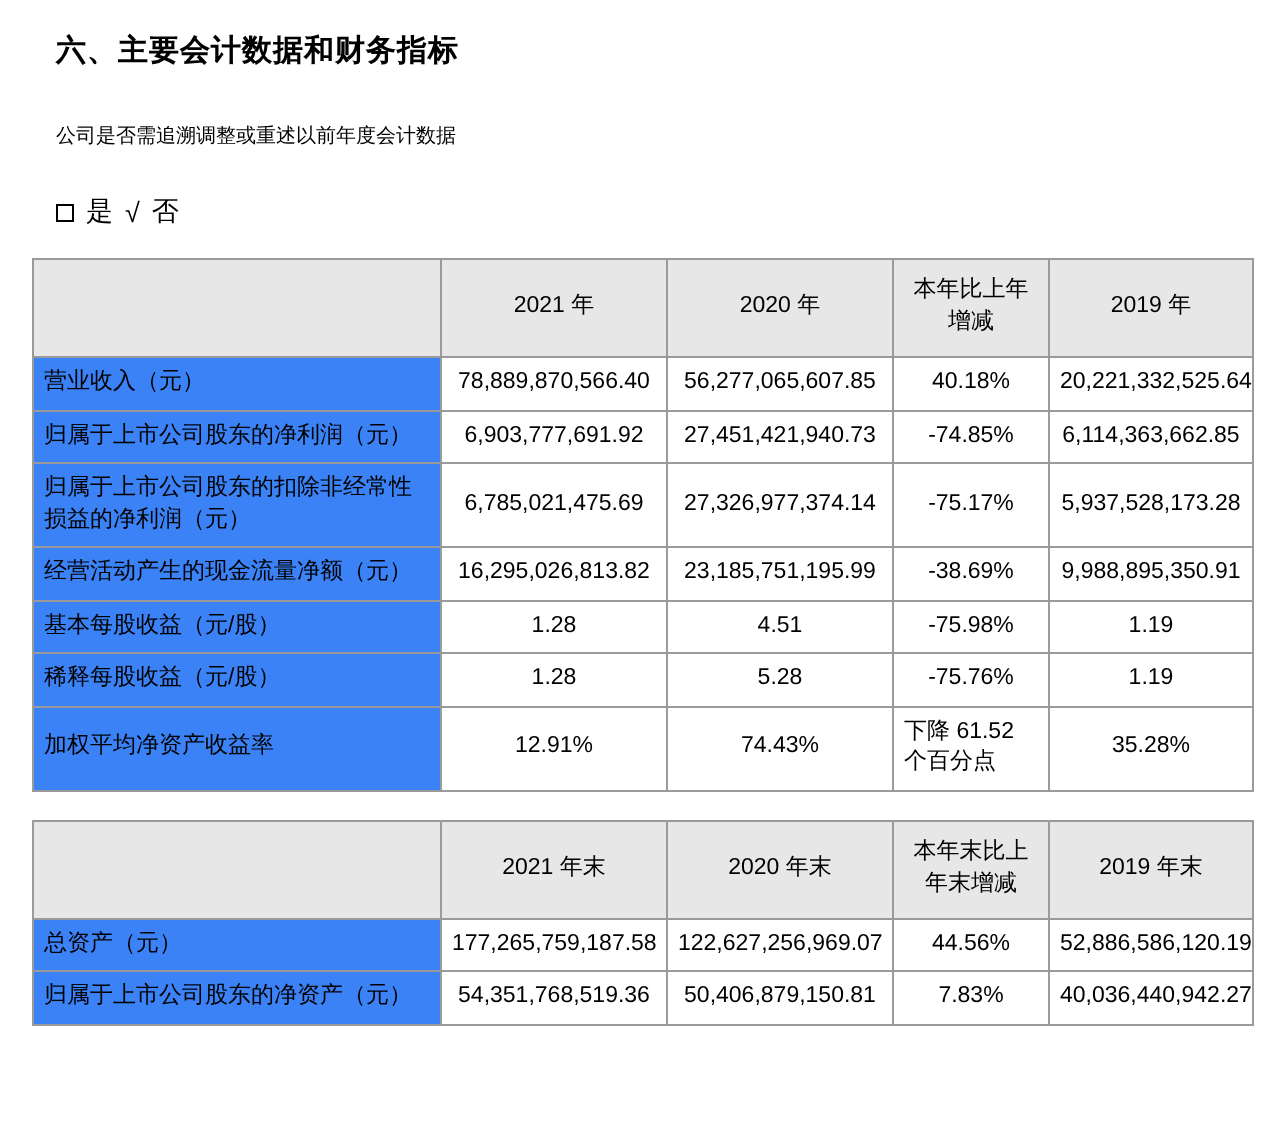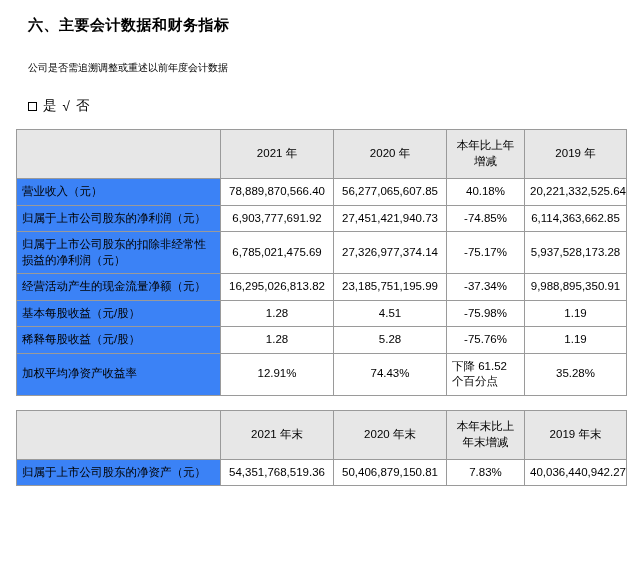--- a/index.html
+++ b/index.html
@@ -136,21 +136,21 @@
         <td class="rowhead">归属于上市公司股东的扣除非经常性损益的净利润（元）</td>
         <td class="num">6,785,021,475.69</td>
         <td class="num">27,326,977,374.14</td>
         <td class="num">-75.17%</td>
         <td class="num">5,937,528,173.28</td>
       </tr>
       <tr>
         <td class="rowhead">经营活动产生的现金流量净额（元）</td>
         <td class="num">16,295,026,813.82</td>
         <td class="num">23,185,751,195.99</td>
-        <td class="num">-37.34%</td>
+        <td class="num">-38.69%</td>
         <td class="num">9,988,895,350.91</td>
       </tr>
       <tr>
         <td class="rowhead">基本每股收益（元/股）</td>
         <td class="num">1.28</td>
         <td class="num">4.51</td>
         <td class="num">-75.98%</td>
         <td class="num">1.19</td>
       </tr>
       <tr>
@@ -182,20 +182,27 @@
       <tr>
         <th class="hdr"></th>
         <th class="hdr">2021 年末</th>
         <th class="hdr">2020 年末</th>
         <th class="hdr">本年末比上年末增减</th>
         <th class="hdr">2019 年末</th>
       </tr>
     </thead>
     <tbody>
       <tr>
+        <td class="rowhead">总资产（元）</td>
+        <td class="num">177,265,759,187.58</td>
+        <td class="num">122,627,256,969.07</td>
+        <td class="num">44.56%</td>
+        <td class="num">52,886,586,120.19</td>
+      </tr>
+      <tr>
         <td class="rowhead">归属于上市公司股东的净资产（元）</td>
         <td class="num">54,351,768,519.36</td>
         <td class="num">50,406,879,150.81</td>
         <td class="num">7.83%</td>
         <td class="num">40,036,440,942.27</td>
       </tr>
     </tbody>
   </table>
 
 </div>

